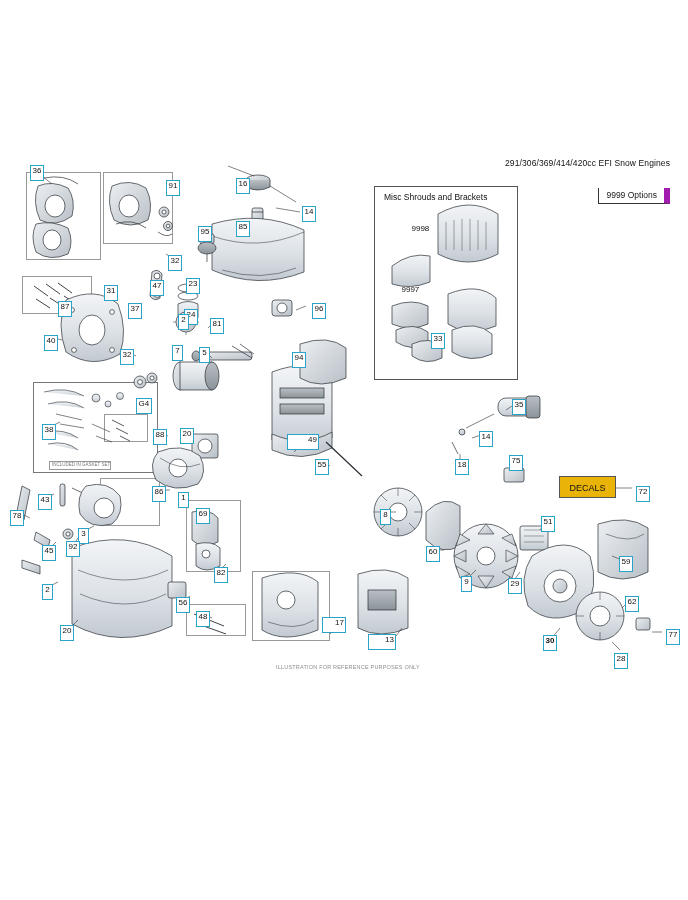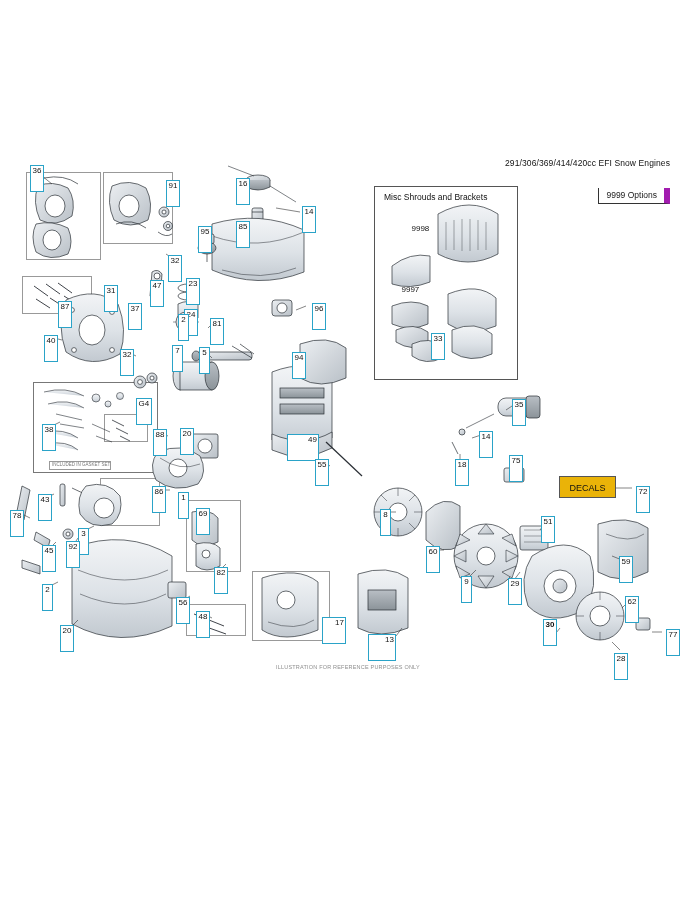--- a/index.html
+++ b/index.html
@@ -46,21 +46,21 @@
   }
 
   
   .tag {
     position: absolute;
     border: 1px solid #2aa3c8;
     background: #ffffff;
     color: #111;
     font-size: 8px;
     line-height: 10px;
-    height: 27px;
+    height: 16px;
     min-width: 11px;
     padding: 0 1.5px;
     text-align: center;
     box-sizing: border-box;
     font-family: "Liberation Sans", sans-serif;
   }
   .tag.plain {
     border: none;
     background: transparent;
   }
@@ -504,19 +504,19 @@
       <div class="tag" style="left: 214px; top: 567px;">82</div>
       <div class="tag" style="left: 461px; top: 576px;">9</div>
       <div class="tag" style="left: 508px; top: 578px;">29</div>
       <div class="tag" style="left: 42px; top: 584px;">2</div>
       <div class="tag" style="left: 176px; top: 597px;">56</div>
       <div class="tag" style="left: 196px; top: 611px;">48</div>
       <div class="tag" style="left: 625px; top: 596px;">62</div>
       <div class="tag" style="left: 60px; top: 625px;">20</div>
       <div class="tag" style="left: 322px; top: 617px; padding-left: 12px;">17</div>
       <div class="tag" style="left: 368px; top: 634px; padding-left: 16px;">13</div>
-      <div class="tag" style="left: 543px; top: 619px; font-weight: bold;">30</div>
+      <div class="tag" style="left: 543px; top: 635px; font-weight: bold;">30</div>
       <div class="tag" style="left: 666px; top: 629px;">77</div>
       <div class="tag" style="left: 614px; top: 653px;">28</div>
       <div class="tag" style="left: 431px; top: 333px;">33</div>
     </div>
 
 </div>
 
 </body></html>

